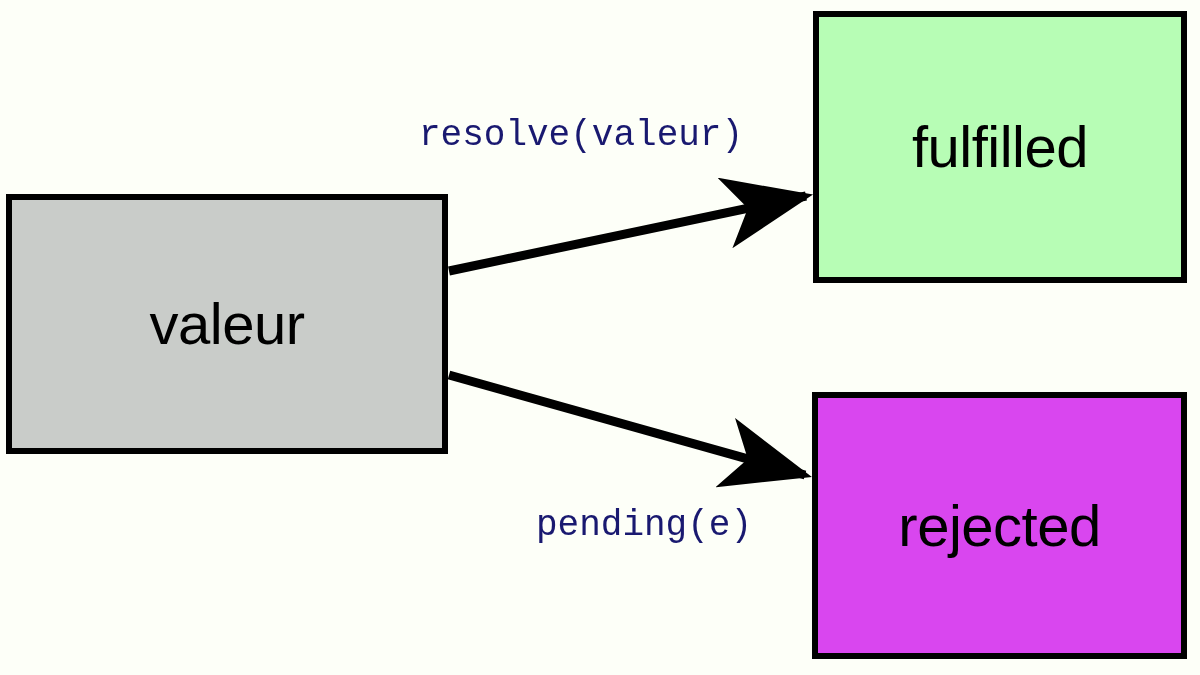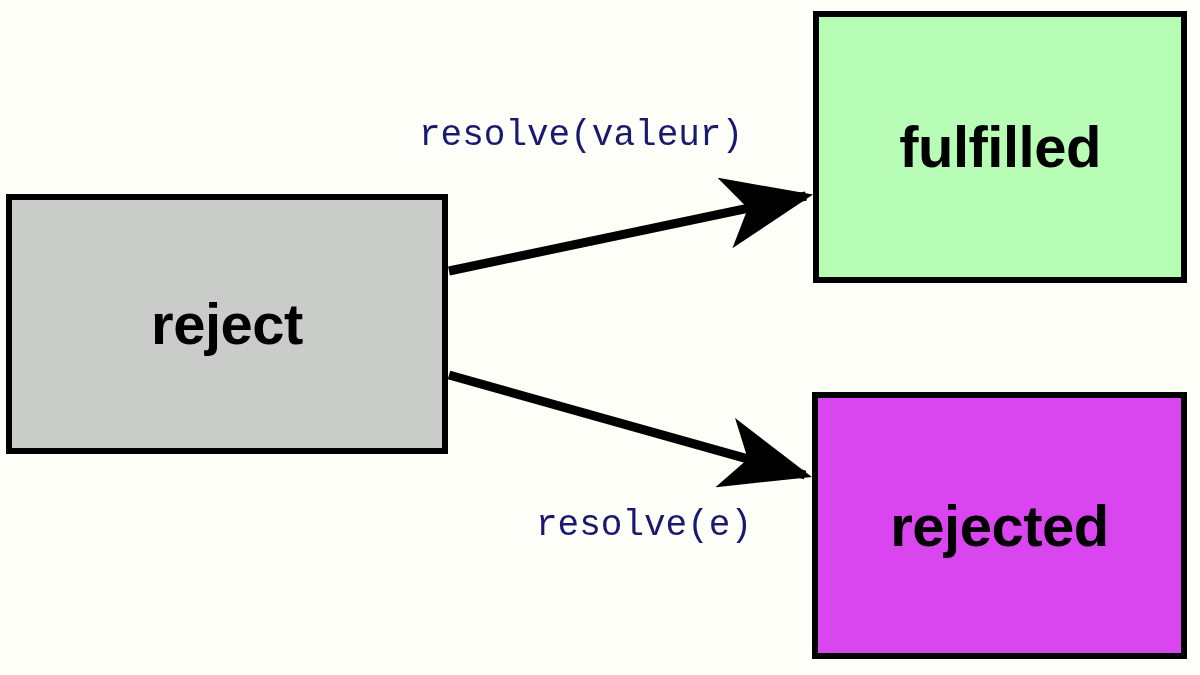--- a/index.html
+++ b/index.html
@@ -19,21 +19,20 @@
     height: 675px;
     background: #fdfff8;
   }
   .node {
     position: absolute;
     box-sizing: border-box;
     border: 6px solid #000000;
     display: flex;
     align-items: center;
     justify-content: center;
-    font-weight: bold;
   }
   .node-label {
     font-family: "Liberation Sans", sans-serif;
     font-size: 58px;
     line-height: 1;
     color: #000000;
     letter-spacing: -0.5px;
     white-space: nowrap;
     user-select: none;
   }
@@ -98,28 +97,28 @@
         <path d="M 0,0 L 10,4 L 0,8 L 2.6,4 Z" fill="#000000"></path>
       </marker>
     </defs>
 
     <line x1="449" y1="271" x2="806" y2="196" stroke="#000000" stroke-width="9" marker-end="url(#arrowhead-up)"></line>
 
     <line x1="449" y1="375" x2="805" y2="475" stroke="#000000" stroke-width="9" marker-end="url(#arrowhead-down)"></line>
   </svg>
 
   <div class="node" id="node-pending">
-    <span class="node-label">reject</span>
+    <span class="node-label">valeur</span>
   </div>
 
   <div class="node" id="node-fulfilled">
     <span class="node-label">fulfilled</span>
   </div>
 
   <div class="node" id="node-rejected">
     <span class="node-label">rejected</span>
   </div>
 
   <div class="edge-label" id="label-resolve">resolve(valeur)</div>
 
-  <div class="edge-label" id="label-reject">resolve(e)</div>
+  <div class="edge-label" id="label-reject">pending(e)</div>
 
 </div>
 
 </body></html>

